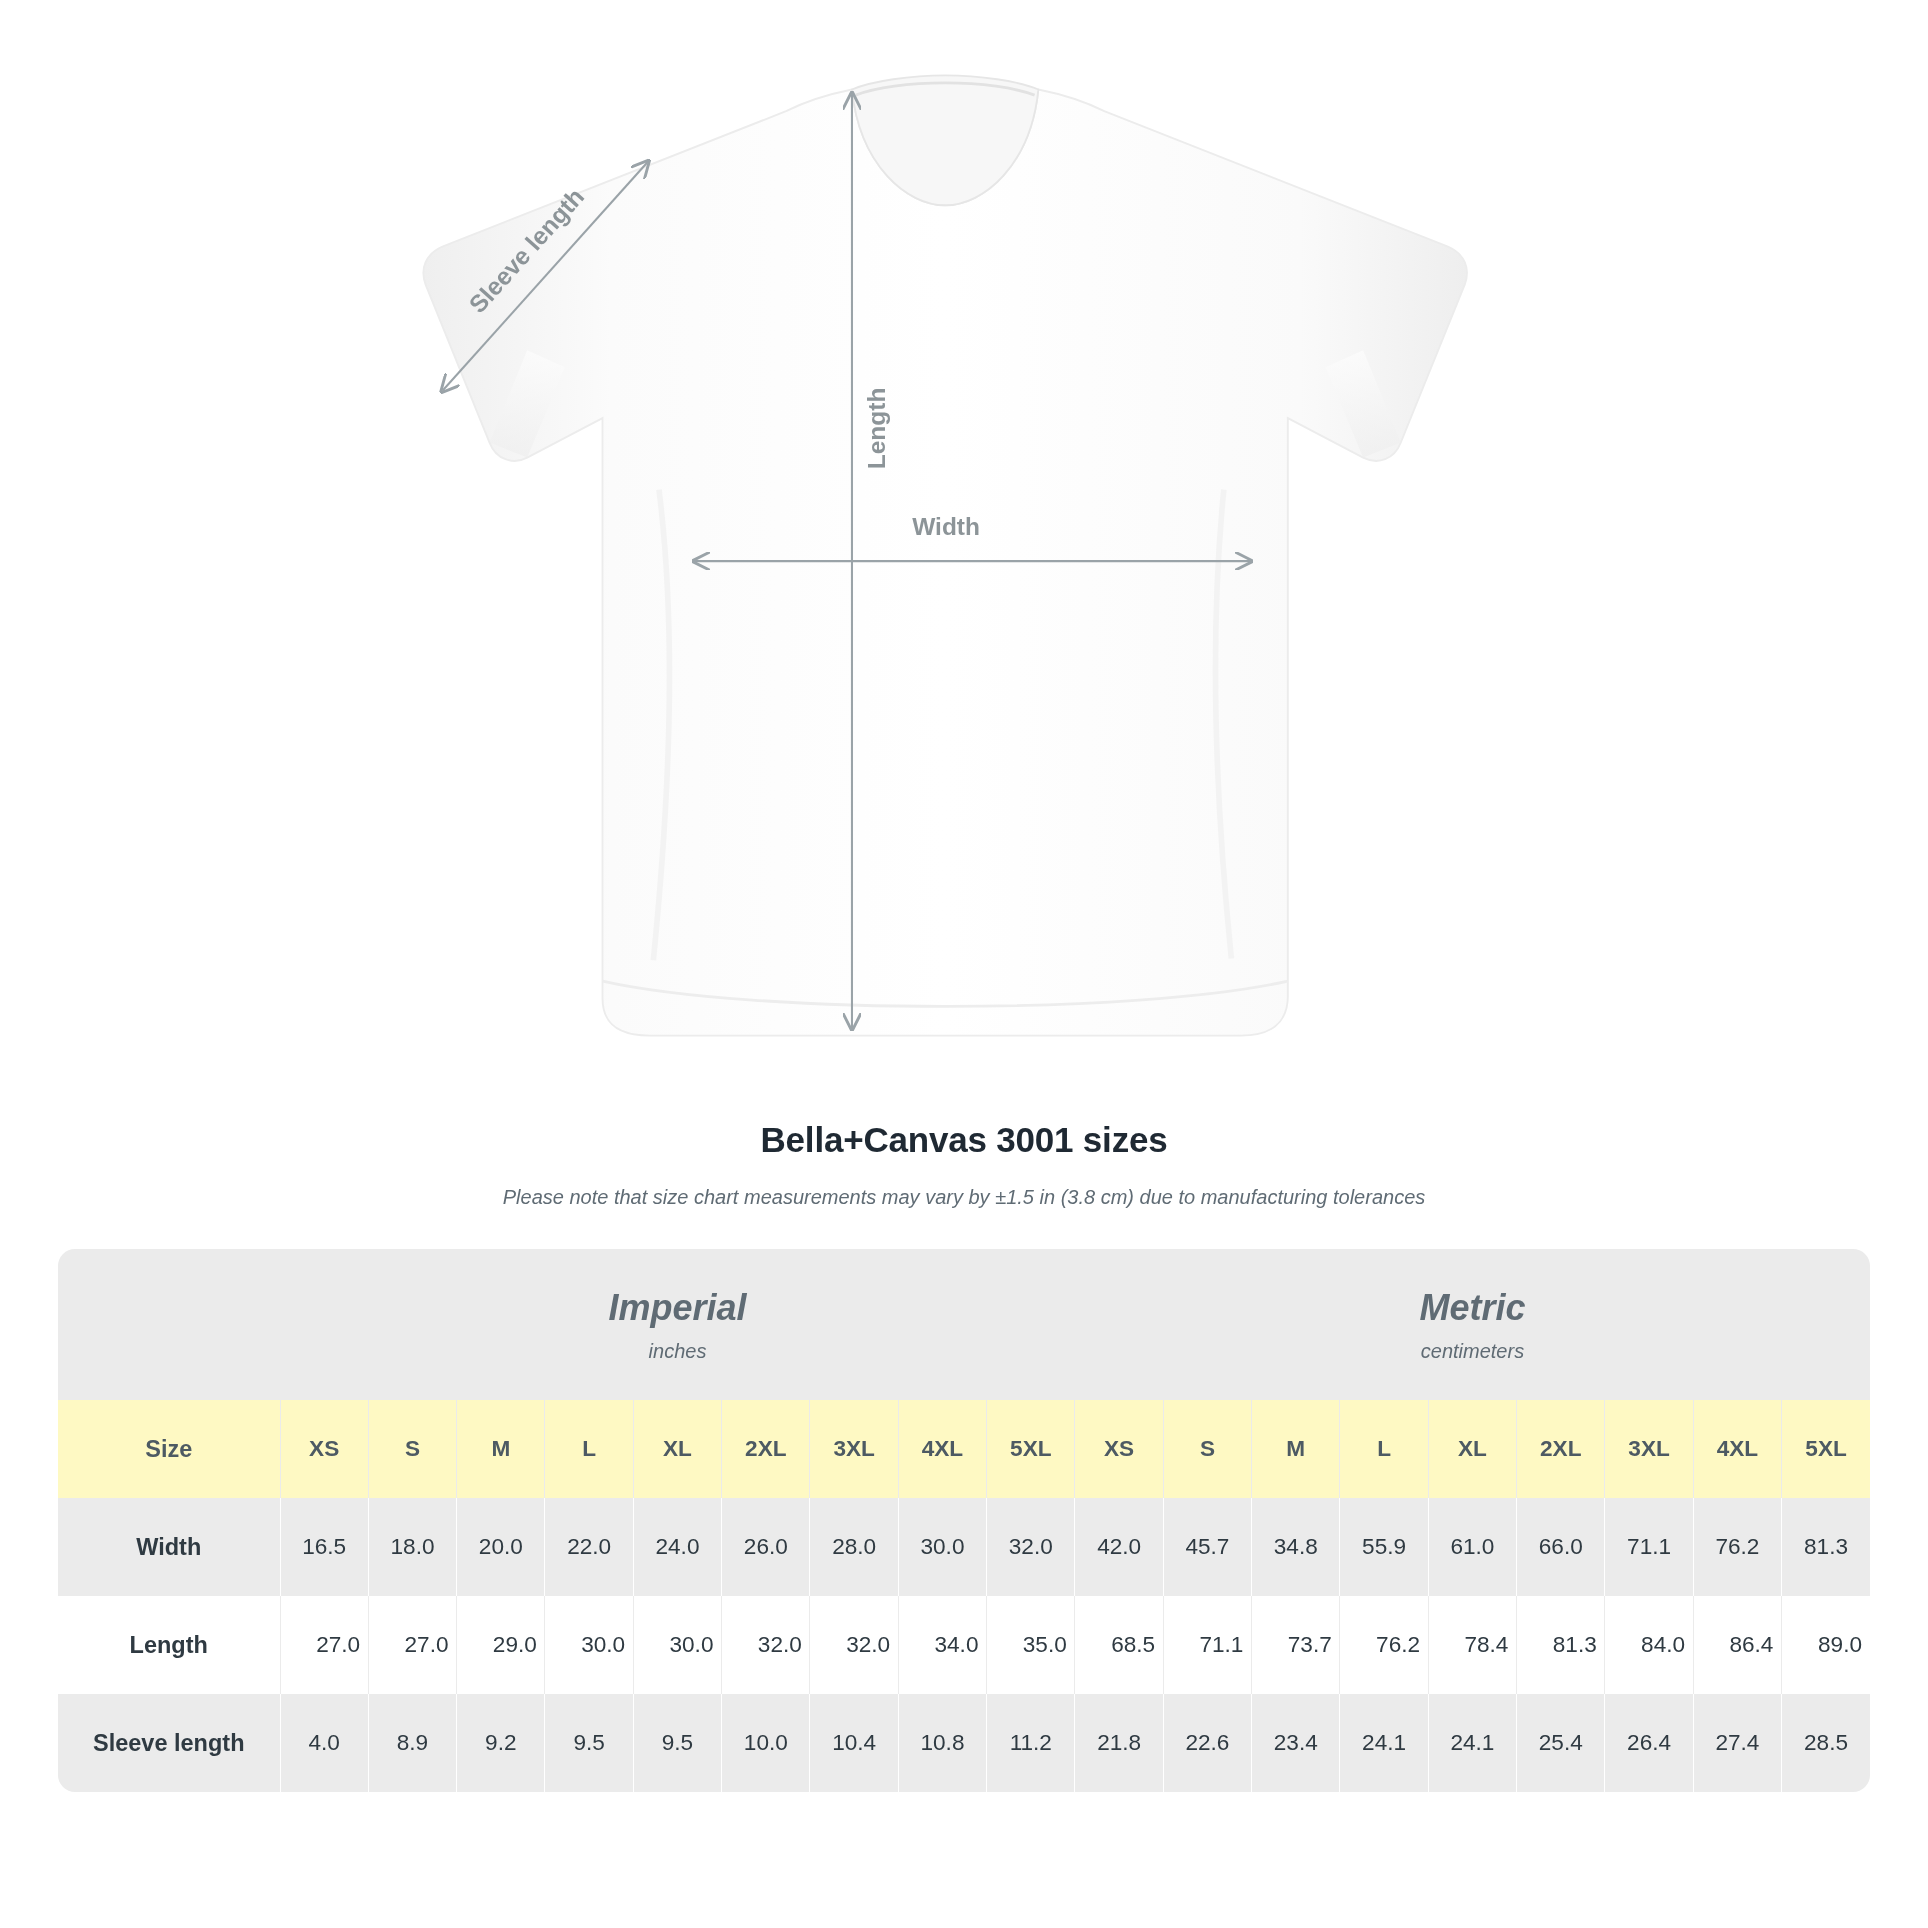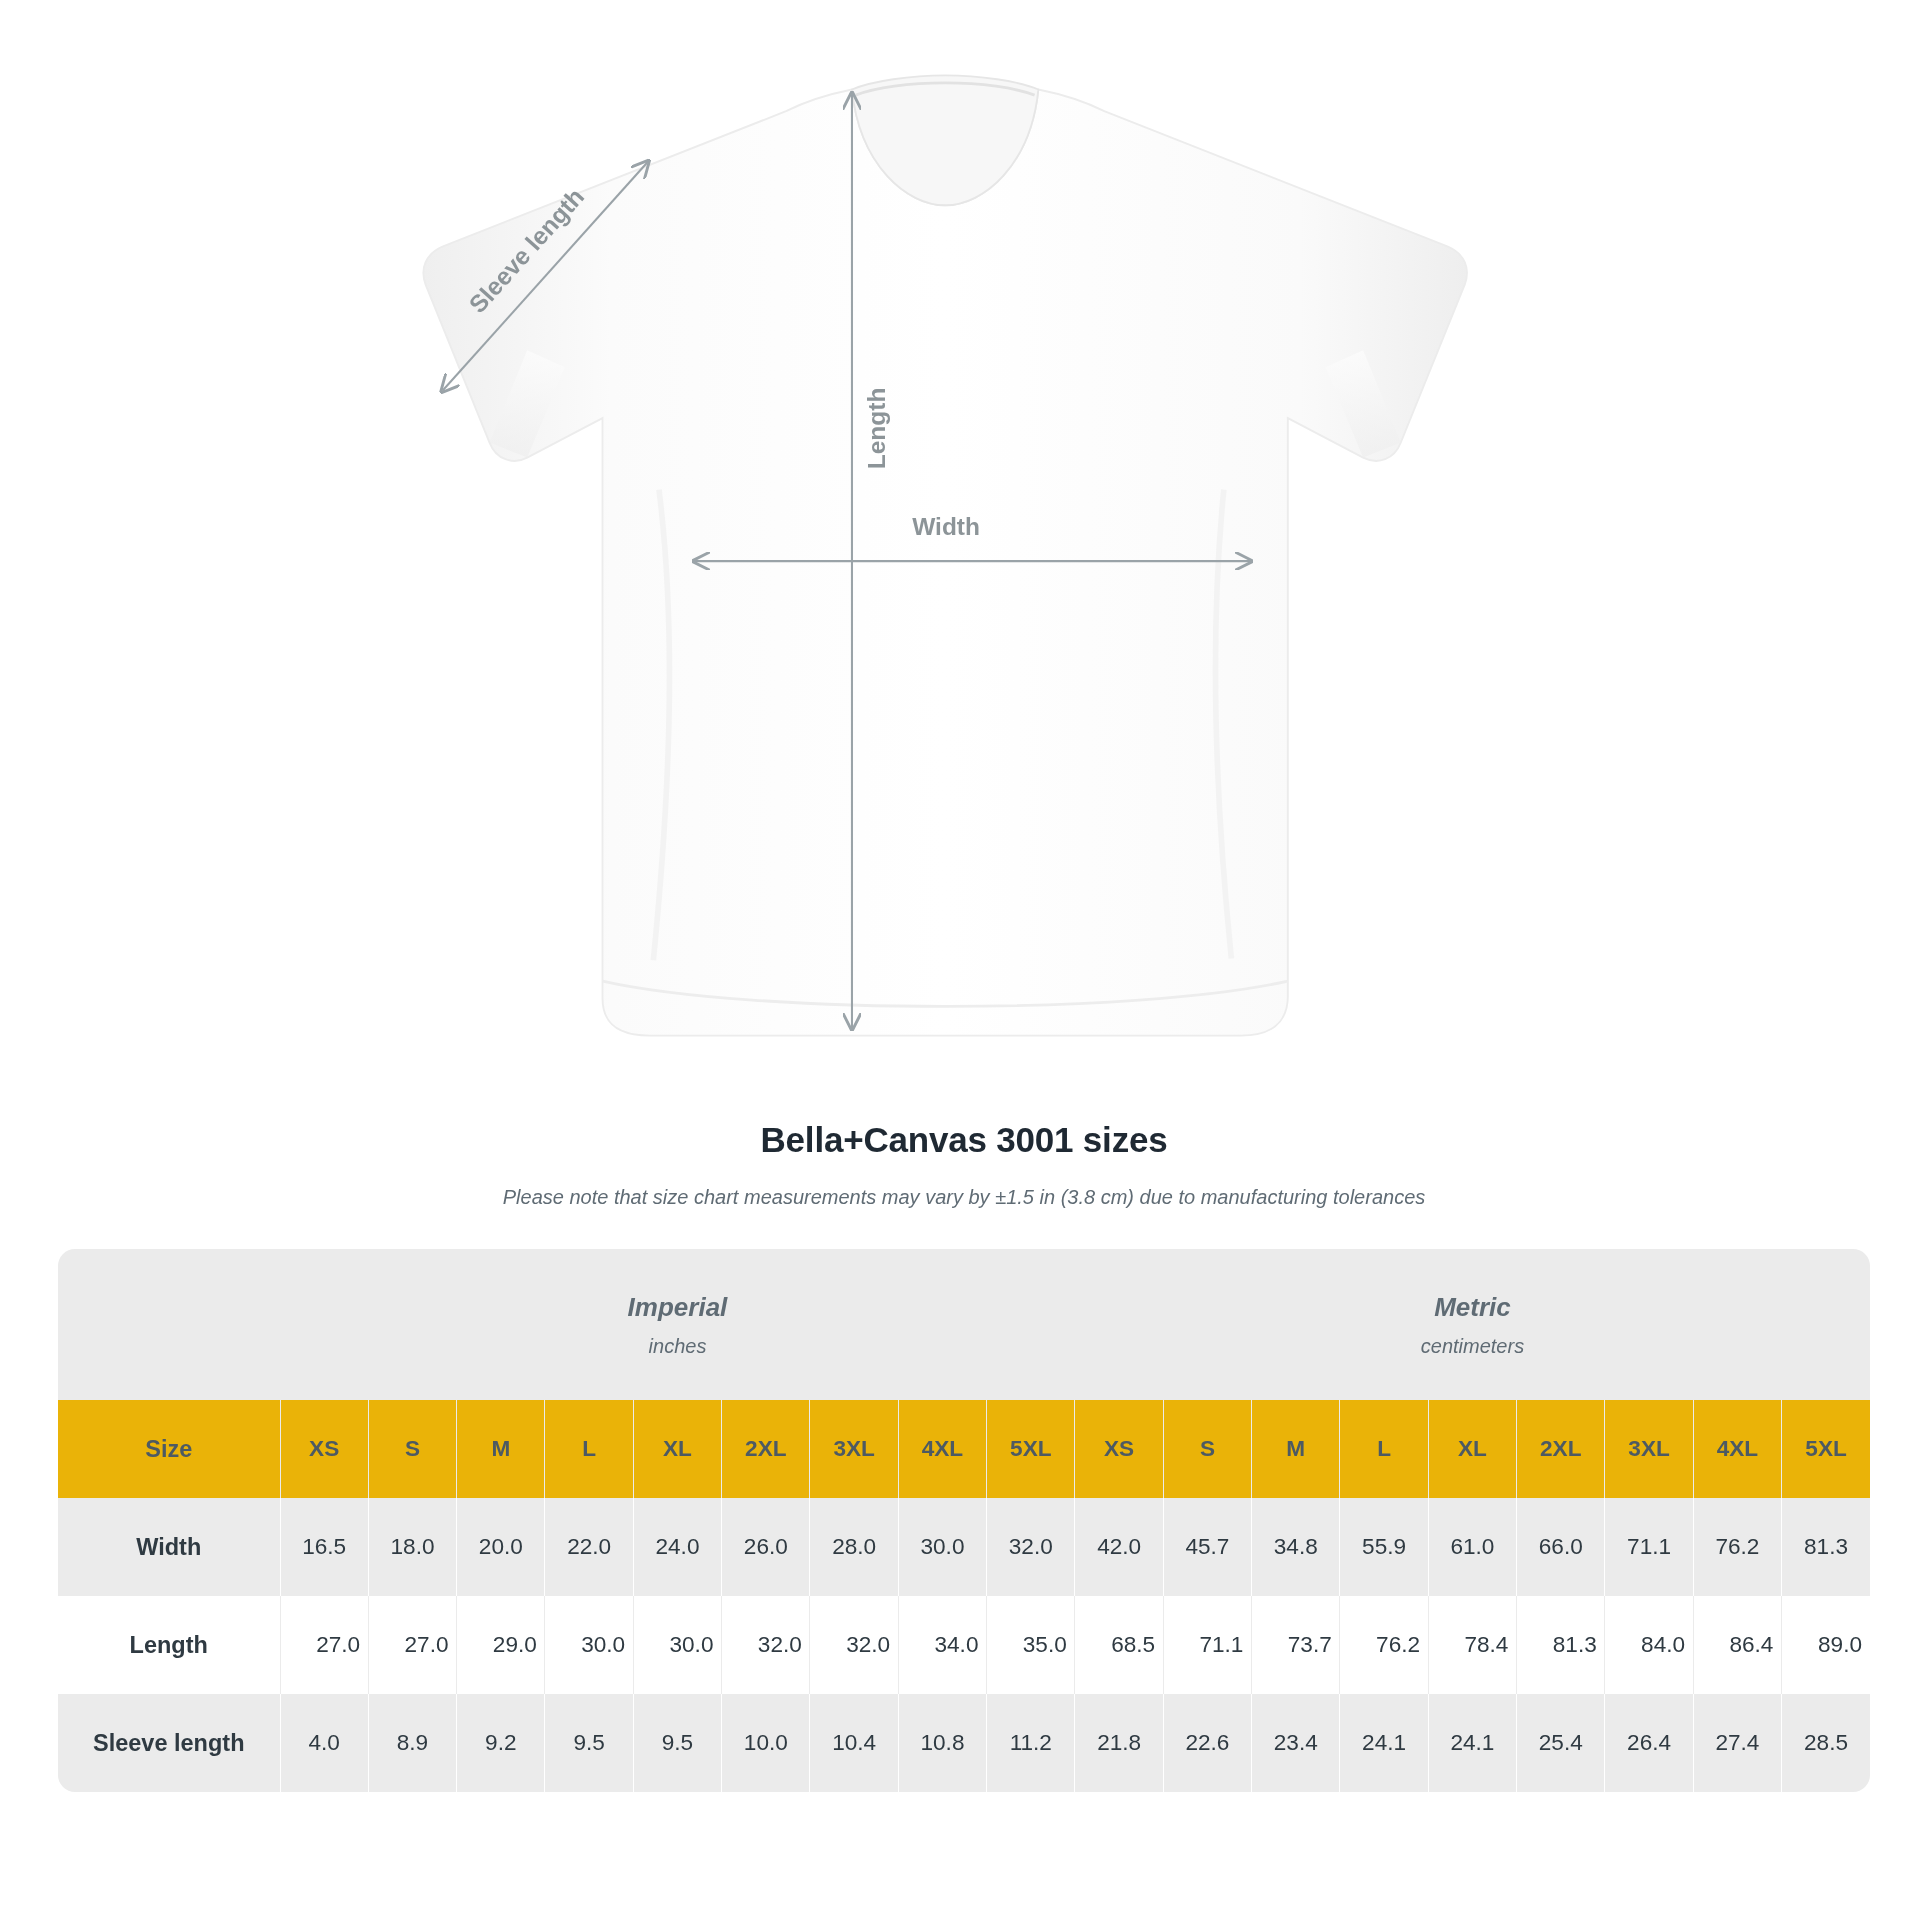--- a/index.html
+++ b/index.html
@@ -62,37 +62,37 @@
     vertical-align: middle;
     border: 0;
   }
   
   .unit-row td {
     background: #ebebeb;
     height: 151px;
     padding: 0;
   }
   .unit-name {
-    font-size: 26px;
+    font-size: 36px;
     font-weight: bold;
     font-style: italic;
     color: #5f6b74;
   }
   .unit-sub {
     font-size: 20px;
     font-style: italic;
     color: #5f6b74;
     margin-top: 11.3px;
   }
   .unit-row td.corner { background: #ebebeb; }
 
   
   .size-row td {
     height: 98px;
-    background: #eab308;
+    background: #fef9c3;
     font-size: 22.6px;
     font-weight: bold;
     color: #4d5a63;
   }
   .size-row td.rowlabel {
     font-size: 23.5px;
   }
 
   
   .data-row td {

